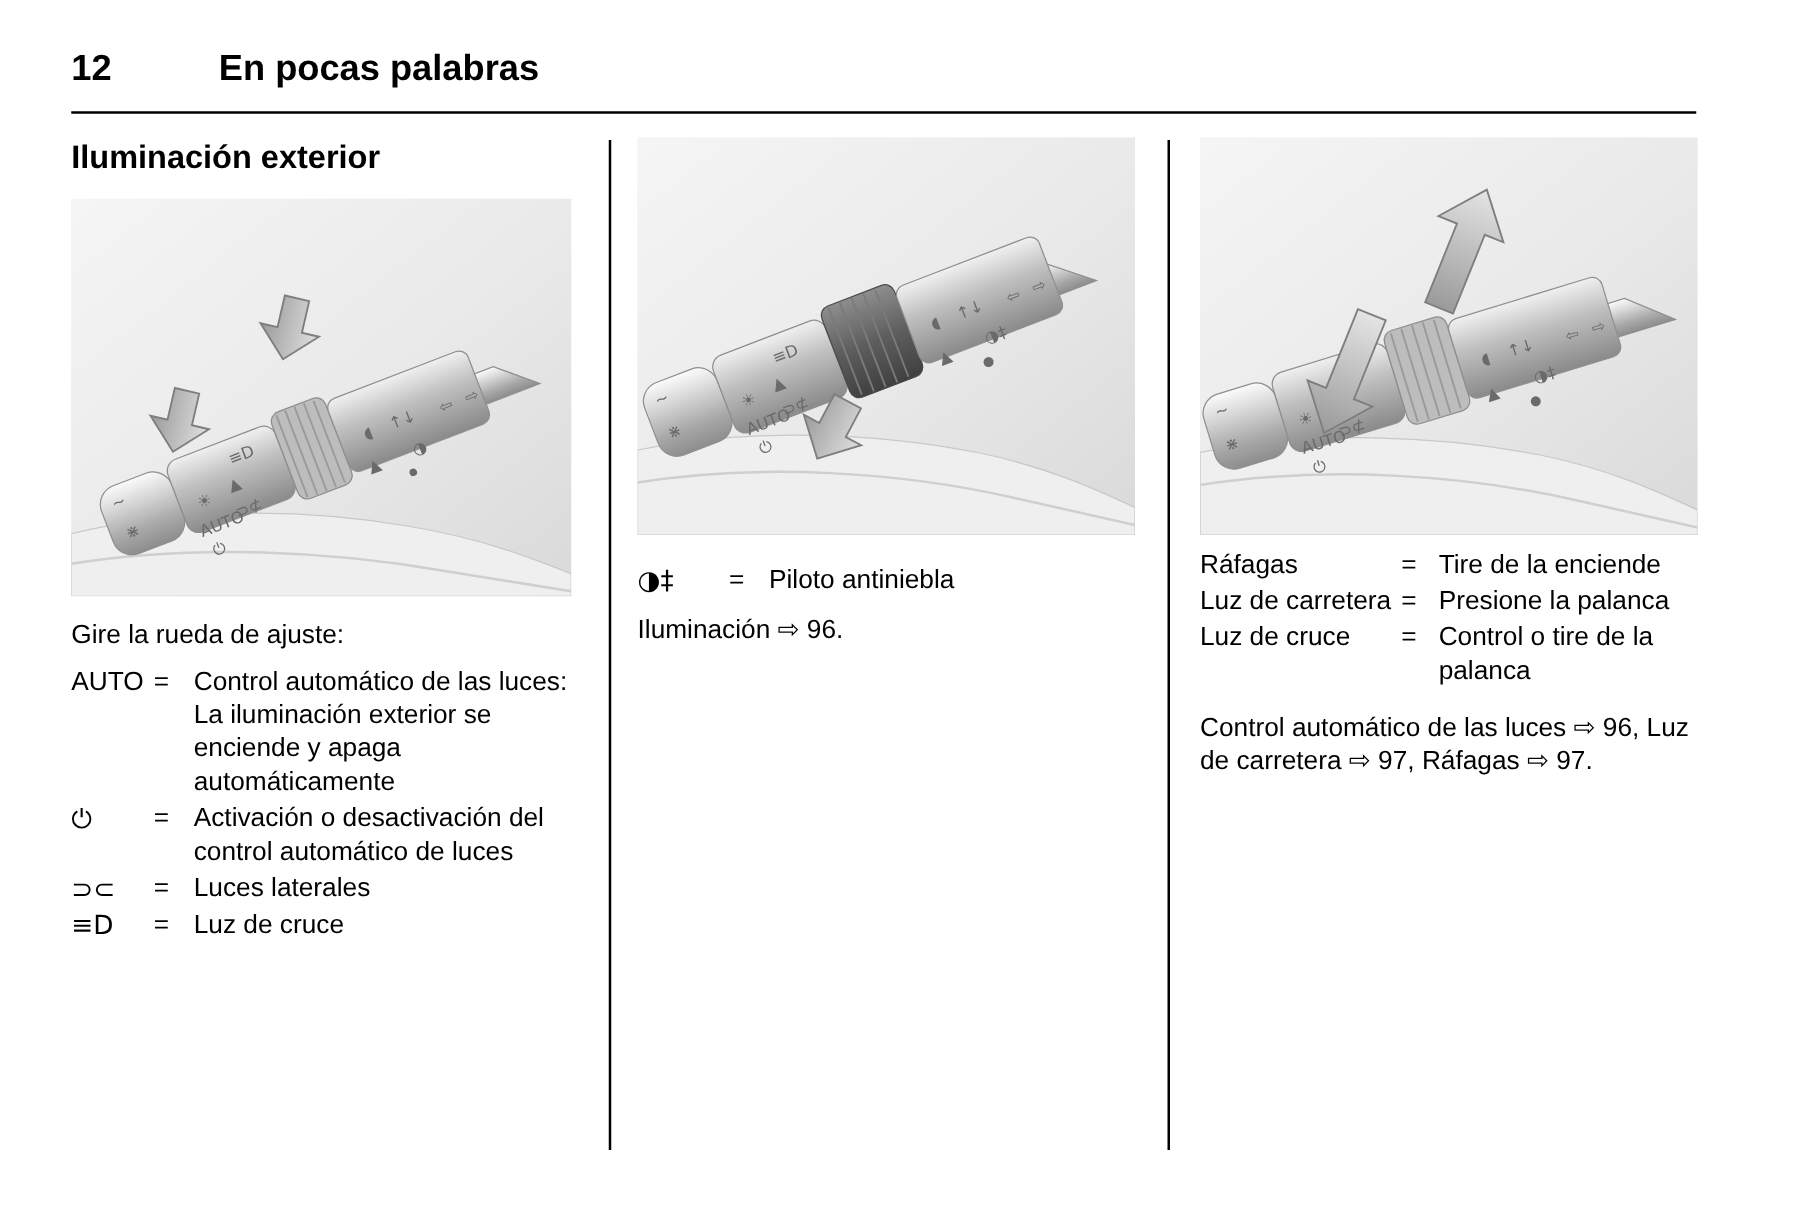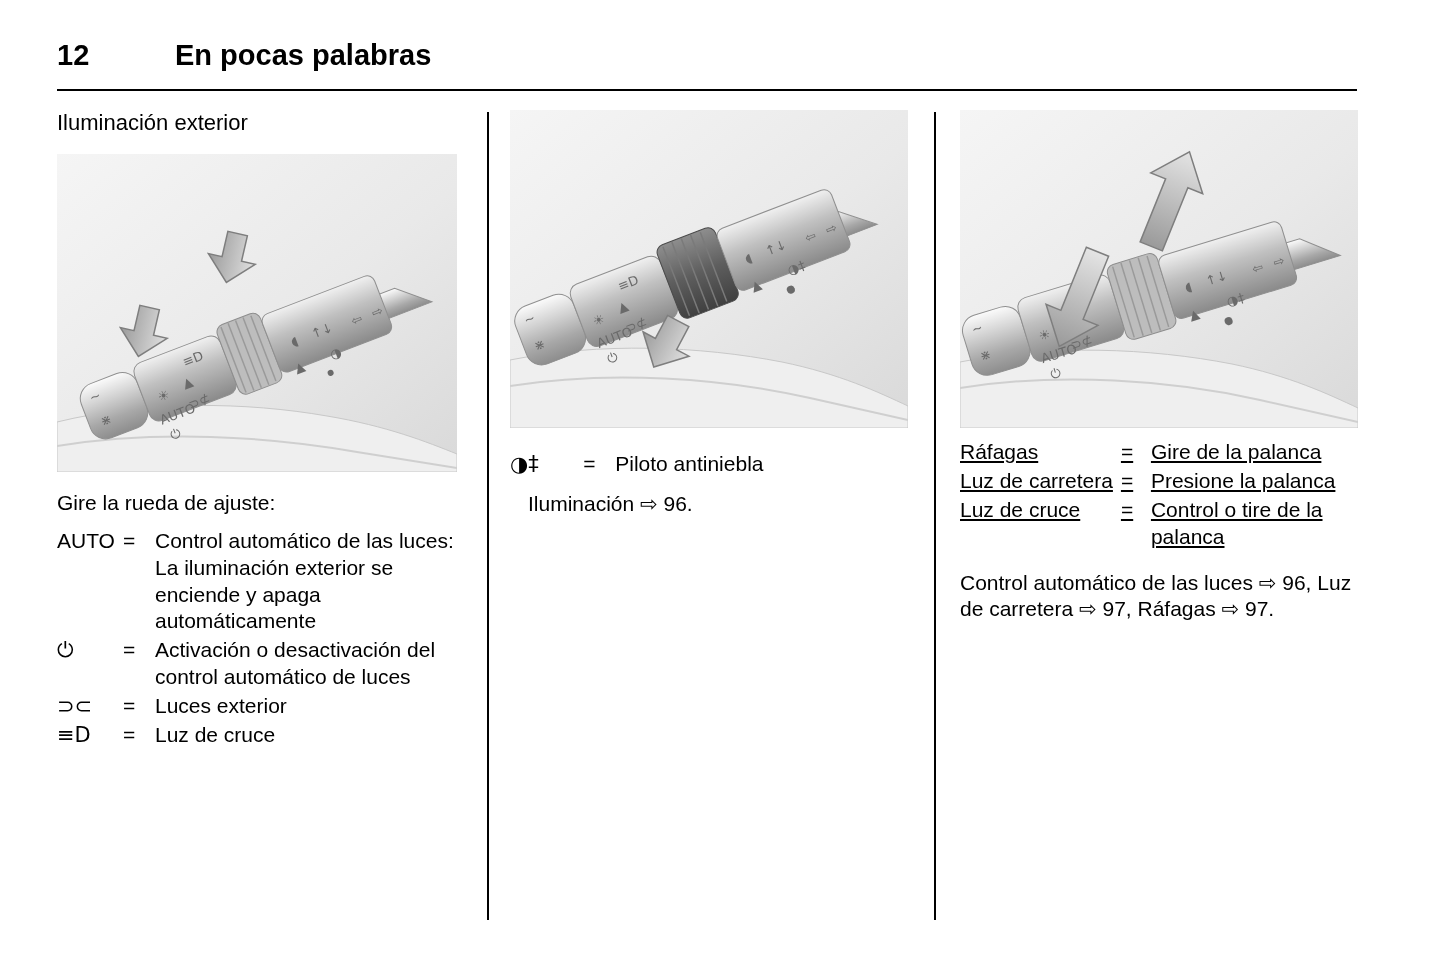--- a/index.html
+++ b/index.html
@@ -64,22 +64,22 @@
     position: absolute;
     top: 112px;
     width: 2px;
     height: 808px;
     background: #000000;
   }
   .divider-1 { left: 487px; }
   .divider-2 { left: 934px; }
 
   .section-title {
-    font-size: 22px;
-    font-weight: normal;
+    font-size: 26px;
+    font-weight: bold;
     line-height: 1.18;
     margin: 0 0 18px 0;
   }
 
   
   .figure {
     background: linear-gradient(135deg, #f3f3f3 0%, #e8e8e8 45%, #dcdcdc 100%);
     position: relative;
     overflow: hidden;
   }
@@ -88,21 +88,21 @@
   .fig-3 { width: 398px; height: 318px; }
 
   .fig-svg { display: block; width: 100%; height: 100%; }
 
   
   .para {
     font-size: 21px;
     line-height: 1.28;
     margin: 18px 0 0 0;
   }
-  .para.tight { margin-top: 12px; margin-left: 18px; }
+  .para.tight { margin-top: 12px; }
 
   
   .deflist {
     margin-top: 10px;
     width: 100%;
     border-collapse: collapse;
   }
   .deflist td {
     font-size: 21px;
     line-height: 1.28;
@@ -224,21 +224,21 @@
         <td class="val">Control automático de las luces: La iluminación exterior se enciende y apaga automáticamente</td>
       </tr>
       <tr>
         <td class="key sym-big">⏻</td>
         <td class="eq">=</td>
         <td class="val">Activación o desactivación del control automático de luces</td>
       </tr>
       <tr>
         <td class="key sym-big">⊃⊂</td>
         <td class="eq">=</td>
-        <td class="val">Luces exterior</td>
+        <td class="val">Luces laterales</td>
       </tr>
       <tr>
         <td class="key sym-big">≡D</td>
         <td class="eq">=</td>
         <td class="val">Luz de cruce</td>
       </tr>
     </tbody>
       </table>
   </div>
 
@@ -384,26 +384,26 @@
         </g>
 
         <g fill="url(#arrow3)" stroke="#7e7e7e" stroke-width="1.5">
           <path d="M198 140 L198 72 L182 72 L210 38 L238 72 L222 72 L222 140 Z" transform="rotate(22 210 90)"></path>
 
           <path d="M106 138 L106 206 L90 206 L118 240 L146 206 L130 206 L130 138 Z" transform="rotate(22 118 190)"></path>
         </g>
       </svg>
     </div>
 
-    <table class="deflist col3-deflist" style="text-decoration:underline;">
+    <table class="deflist col3-deflist" style="">
       <tbody>
           <tr>
         <td class="key">Ráfagas</td>
         <td class="eq">=</td>
-        <td class="val">Gire de la palanca</td>
+        <td class="val">Tire de la enciende</td>
       </tr>
       <tr>
         <td class="key">Luz de carretera</td>
         <td class="eq">=</td>
         <td class="val">Presione la palanca</td>
       </tr>
       <tr>
         <td class="key">Luz de cruce</td>
         <td class="eq">=</td>
         <td class="val">Control o tire de la palanca</td>

